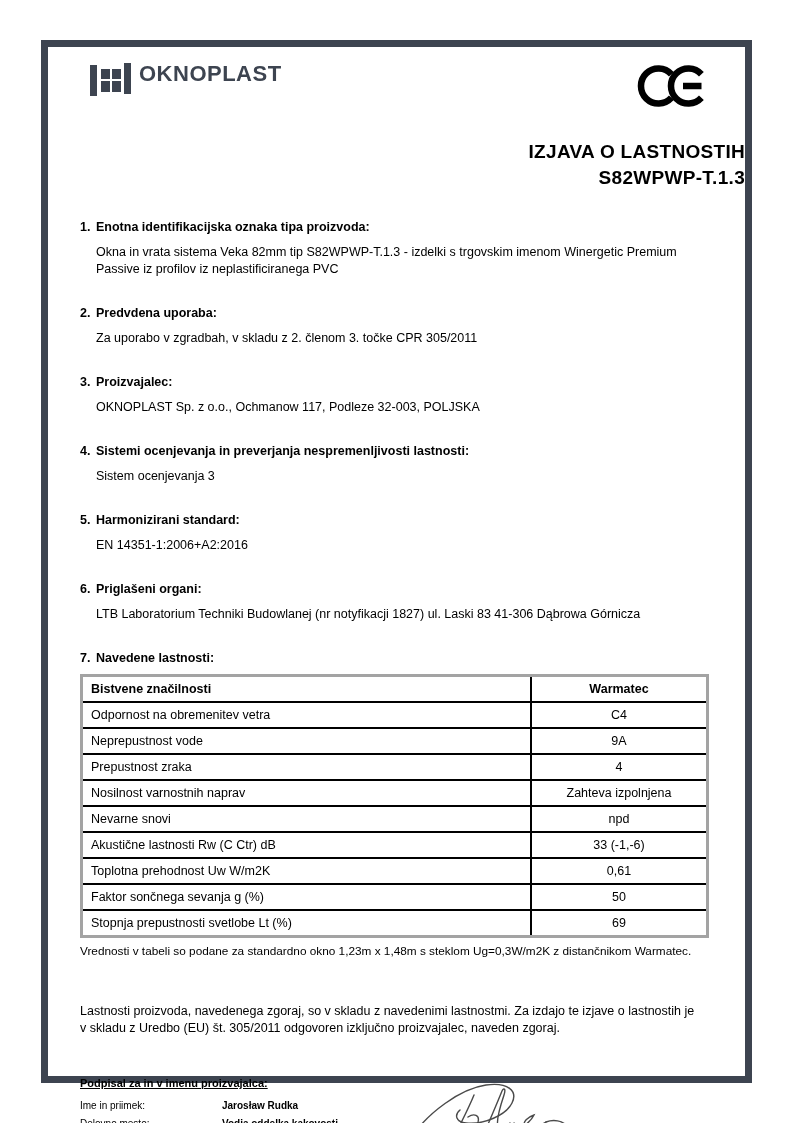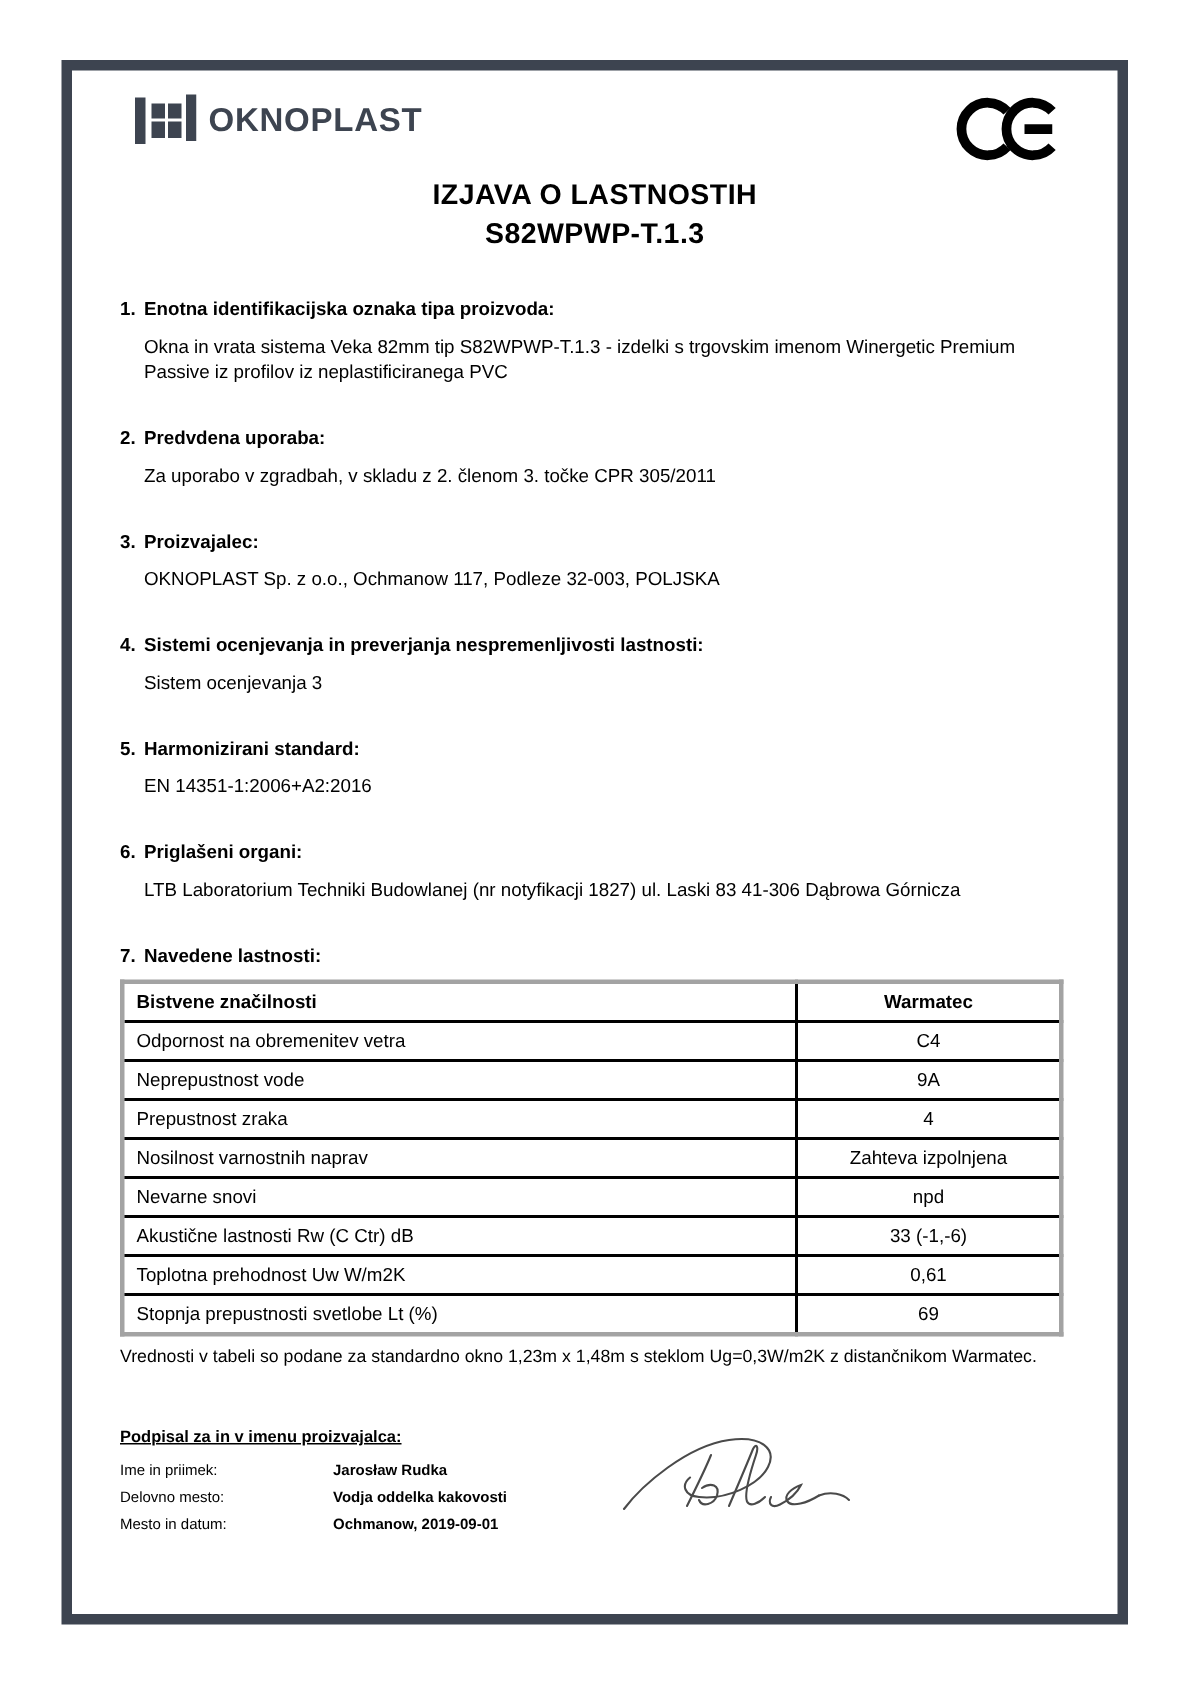--- a/index.html
+++ b/index.html
@@ -16,27 +16,27 @@
     width:711px; height:1043px;
     border:7px solid #3d4450;
     box-sizing:border-box;
     background:#fff;
   }
   
   .header {
     display:flex; justify-content:space-between; align-items:flex-start;
     padding:14px 36px 0 42px;
   }
-  .logo { display:flex; align-items:center; gap:8px; }
+  .logo { display:flex; align-items:flex-start; gap:8px; }
   .logo-text {
     font-size:22px; font-weight:bold; color:#3d4450; letter-spacing:0.5px;
   }
   .ce { margin-top:3px; }
   
-  .title-block { text-align:center; margin-top:5px; }
+  .title-block { text-align:right; margin-top:27px; }
   .title-line {
     font-size:19px; font-weight:bold; line-height:26px; letter-spacing:0.3px;
   }
   
   .content { padding:0 36px 0 32px; }
   .sections { margin-top:28px; }
   .section { margin-bottom:27px; }
   .sec-head {
     font-size:12.5px; font-weight:bold; line-height:16px; display:flex;
   }
@@ -191,28 +191,33 @@
         </tr>
         <tr>
           <td class="c1">Akustične lastnosti Rw (C Ctr) dB</td>
           <td class="c2">33 (-1,-6)</td>
         </tr>
         <tr>
           <td class="c1">Toplotna prehodnost Uw W/m2K</td>
           <td class="c2">0,61</td>
         </tr>
         <tr>
+          <td class="c1">Faktor sončnega sevanja g (%)</td>
+          <td class="c2">50</td>
+        </tr>
+        <tr>
           <td class="c1">Stopnja prepustnosti svetlobe Lt (%)</td>
           <td class="c2">69</td>
         </tr>
       </tbody>
     </table>
 
     <div class="footnote">Vrednosti v tabeli so podane za standardno okno 1,23m x 1,48m s steklom Ug=0,3W/m2K z distančnikom Warmatec.</div>
 
+    <div class="legal">Lastnosti proizvoda, navedenega zgoraj, so v skladu z navedenimi lastnostmi. Za izdajo te izjave o lastnostih je v skladu z Uredbo (EU) št. 305/2011 odgovoren izključno proizvajalec, naveden zgoraj.</div>
 
     <div class="signature-block">
       <div class="sig-heading">Podpisal za in v imenu proizvajalca:</div>
       <div class="sig-row">
         <span class="sig-label">Ime in priimek:</span>
         <span class="sig-value">Jarosław Rudka</span>
       </div>
       <div class="sig-row">
         <span class="sig-label">Delovno mesto:</span>
         <span class="sig-value">Vodja oddelka kakovosti</span>

